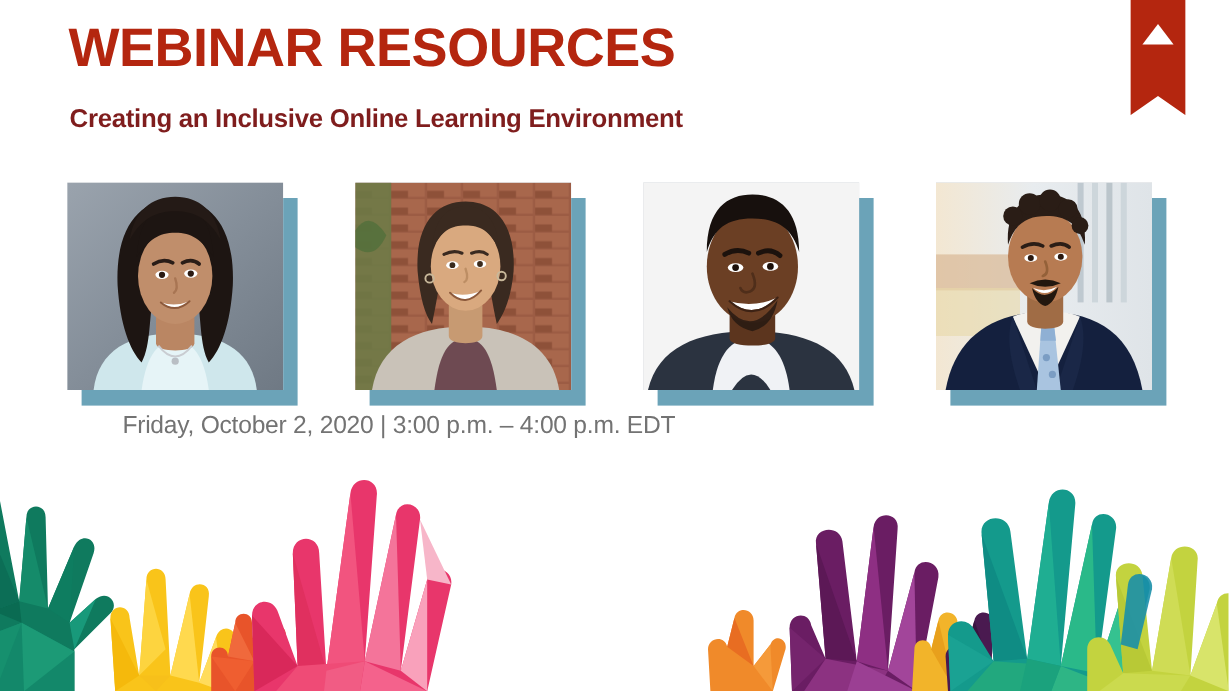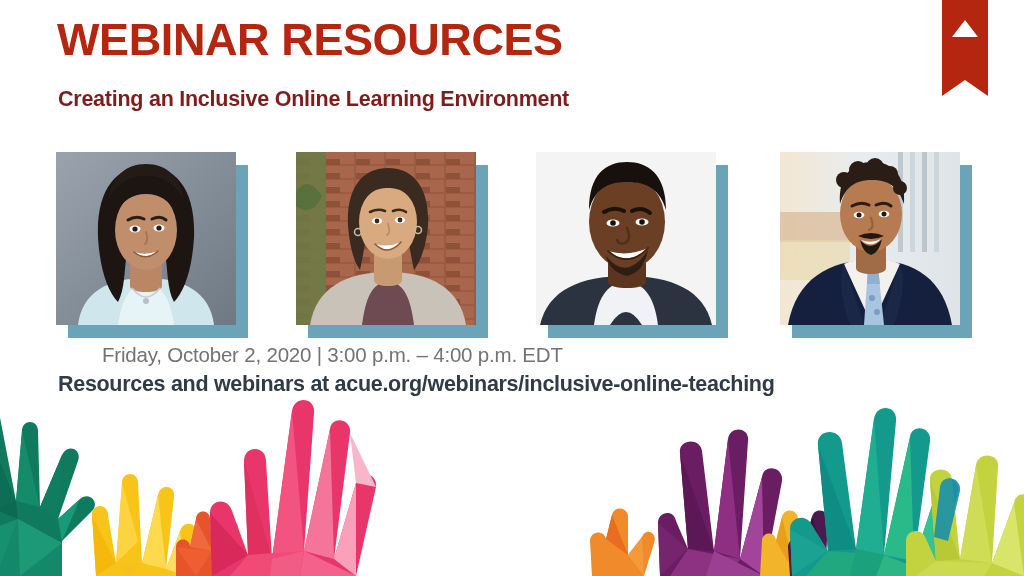--- a/index.html
+++ b/index.html
@@ -337,21 +337,20 @@
           <path d="M80 88 q11 12 22 -1 q-3 14 -11 16 q-8 -2 -11 -15 Z" fill="#23180f"></path>
 
           <path d="M81 88 q10 9 20 -1 q-10 5 -20 1 Z" fill="#ffffff"></path>
         </svg>
       </div>
     </div>
 
   </div>
 
   <div class="dateline">Friday, October 2, 2020 | 3:00 p.m. – 4:00 p.m. EDT</div>
-  <div class="urlline">Resources and webinars at acue.org/webinars/inclusive-online-teaching</div>
 
   <div class="hands">
     <svg viewBox="0 0 1024 185" xmlns="http://www.w3.org/2000/svg">
       <g>
 
         <g>
           <path d="M-40 185 L-40 96 C-40 86 -30 82 -24 90 L-6 118 L-20 22 C-22 10 -8 4 -2 16 L16 110 L22 40 C22 28 38 28 38 40 L40 116 L62 64 C68 52 82 58 78 70 L58 128 L80 108 C90 100 100 112 92 120 L62 150 L62 185 Z" fill="#0f7a5e"></path>
           <path d="M-40 150 L18 128 L62 152 L62 185 L-40 185 Z" fill="#13886a"></path>
           <path d="M-6 118 L16 110 L18 128 L-6 118 Z" fill="#0a6b52"></path>
           <path d="M18 128 L62 152 L20 185 Z" fill="#1c9a76"></path>

